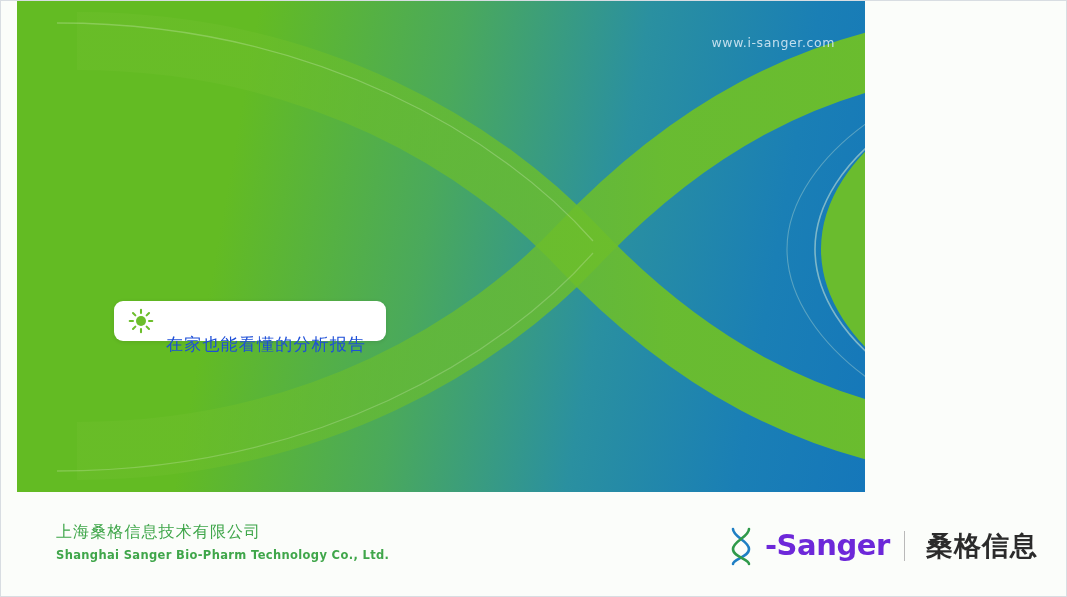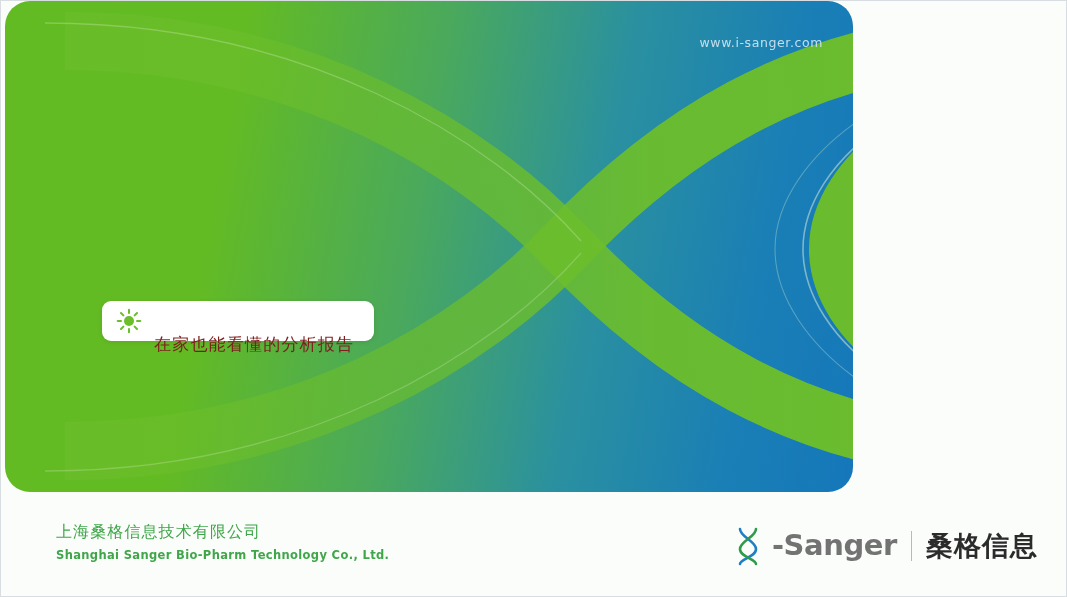--- a/index.html
+++ b/index.html
@@ -13,25 +13,24 @@
   #slide{
     position:relative;
     width:1067px; height:597px;
     background:#fbfdfa;
     border:1px solid #d8dde2;
     overflow:hidden;
   }
 
   
   #hero{
-    position:absolute; left:4px; top:0;
+    position:absolute; left:16px; top:0;
     width:848px; height:491px;
     overflow:hidden;
     background:linear-gradient(100deg,#63bb23 0%,#63bb23 26%,#4aa95c 48%,#2a90a0 68%,#1a7fb5 86%,#1577ba 100%);
-    border-radius:25px;
   }
   #hero-svg{ position:absolute; left:0; top:0; width:1067px; height:491px; display:block; }
 
   
   #site{
     position:absolute; right:30px; top:34px;
     font-size:12.5px; letter-spacing:.6px;
     color:#cfe6f3; opacity:.92;
     font-family:"DejaVu Sans",sans-serif;
   }
@@ -52,21 +51,21 @@
     position:absolute; left:97px; top:300px;
     height:40px;
     display:flex; align-items:center; gap:12px;
     padding:0 20px 0 14px;
     background:#ffffff;
     border-radius:9px;
     box-shadow:0 1px 4px rgba(0,0,0,.10);
   }
   #badge .sun{ width:26px; height:26px; display:block; flex:0 0 auto; }
   #badge .btxt{
-    font-size:17px; color:#7f1d1d; letter-spacing:1.2px;
+    font-size:17px; color:#1d4ed8; letter-spacing:1.2px;
     font-family:"DejaVu Sans","Liberation Sans",sans-serif;
     white-space:nowrap;
     margin-top:47px;
   }
 
   
   #footer{
     position:absolute; left:0; top:491px;
     width:1067px; height:106px;
     background:#fbfdfa;
@@ -87,32 +86,33 @@
   }
 
   #logo{
     position:absolute; right:28px; top:522px;
     height:46px;
     display:flex; align-items:center; gap:10px;
   }
   #logo .dna{ width:28px; height:40px; display:block; flex:0 0 auto; }
   #logo .wordmark{
     font-size:29px; font-weight:700; letter-spacing:-.4px;
-    color:#737373;
+    color:#6d28d9;
     font-family:"DejaVu Sans","Liberation Sans",sans-serif;
     position:relative; top:-1px;
   }
   #logo .vdiv{
     width:1px; height:30px; background:#b9b9b9;
     margin:0 4px;
   }
   #logo .cnmark{
     font-size:27px; font-weight:700; letter-spacing:1px;
     color:#2b2b2b;
     font-family:"DejaVu Sans","Liberation Sans",sans-serif;
+    margin-left:7px;
   }
 </style>
 </head>
 <body>
 
 <div id="slide">
 
   <div id="hero">
 
     <svg id="hero-svg" viewBox="0 0 1067 491" preserveAspectRatio="none">

